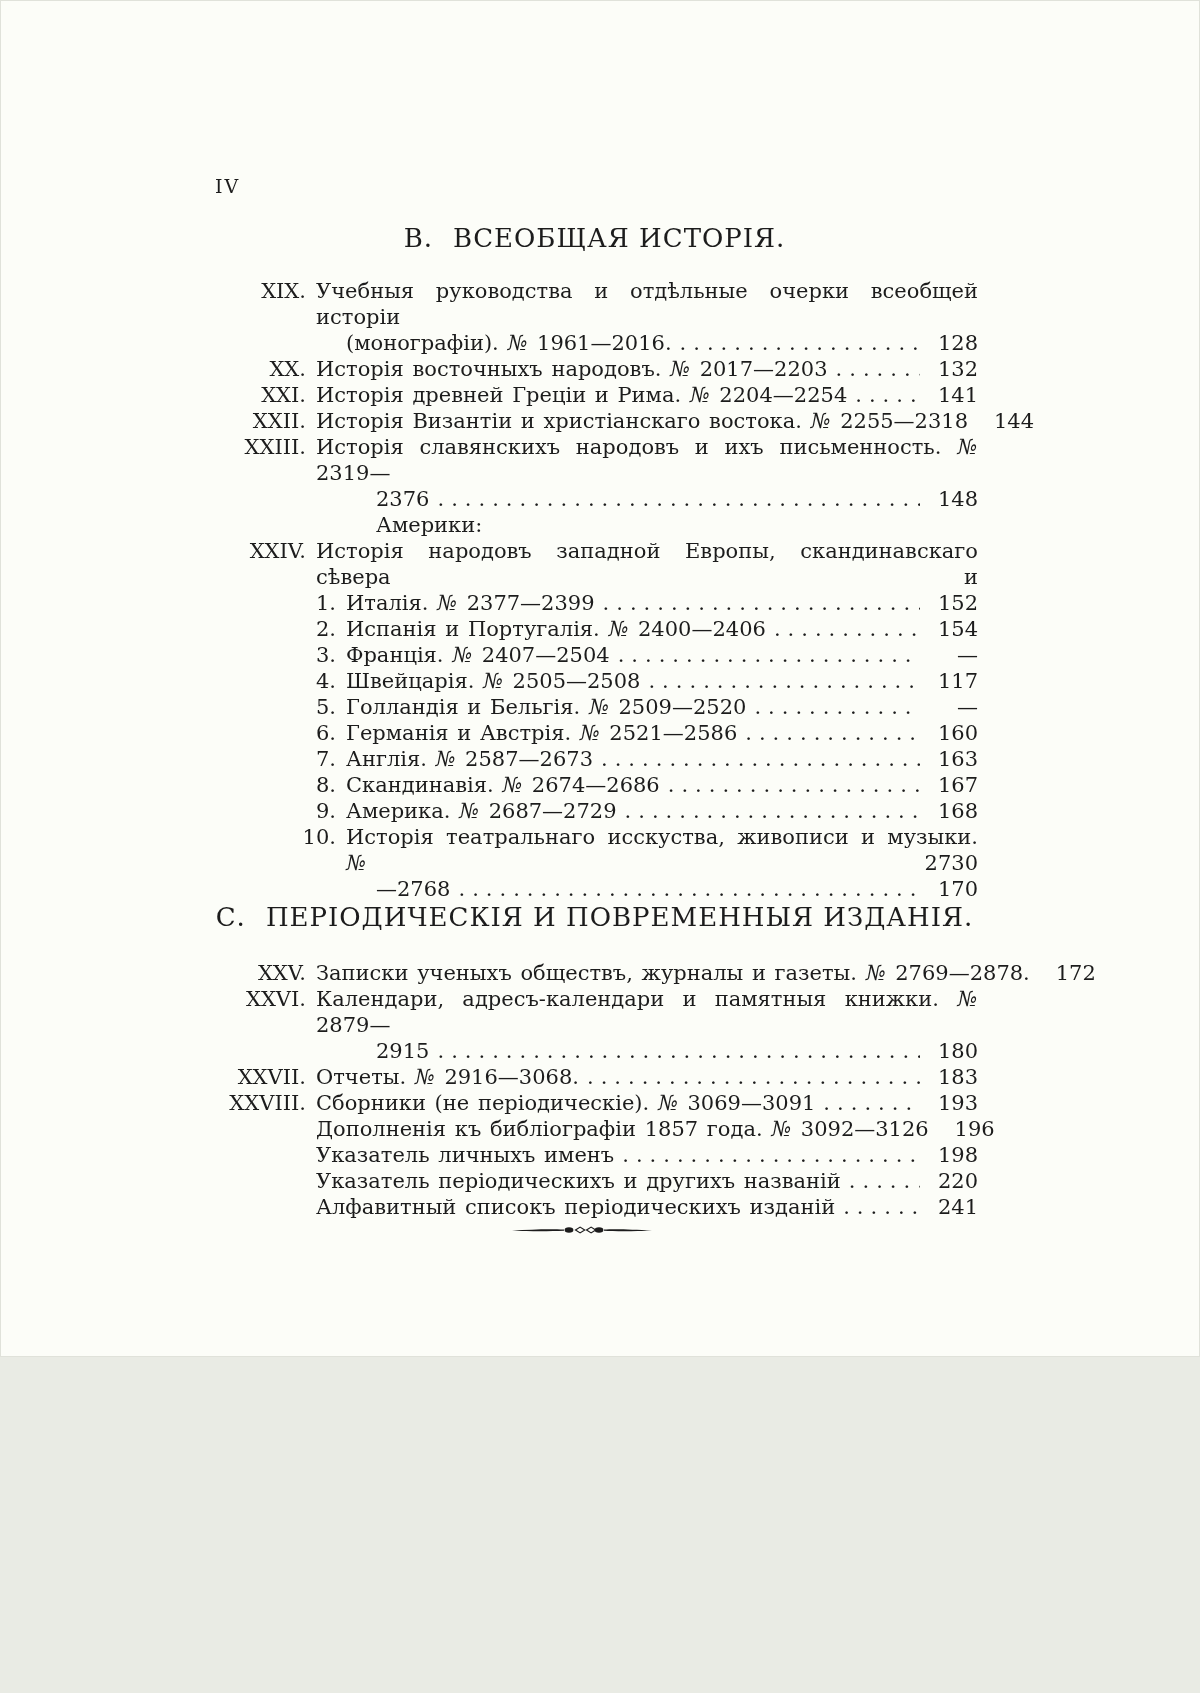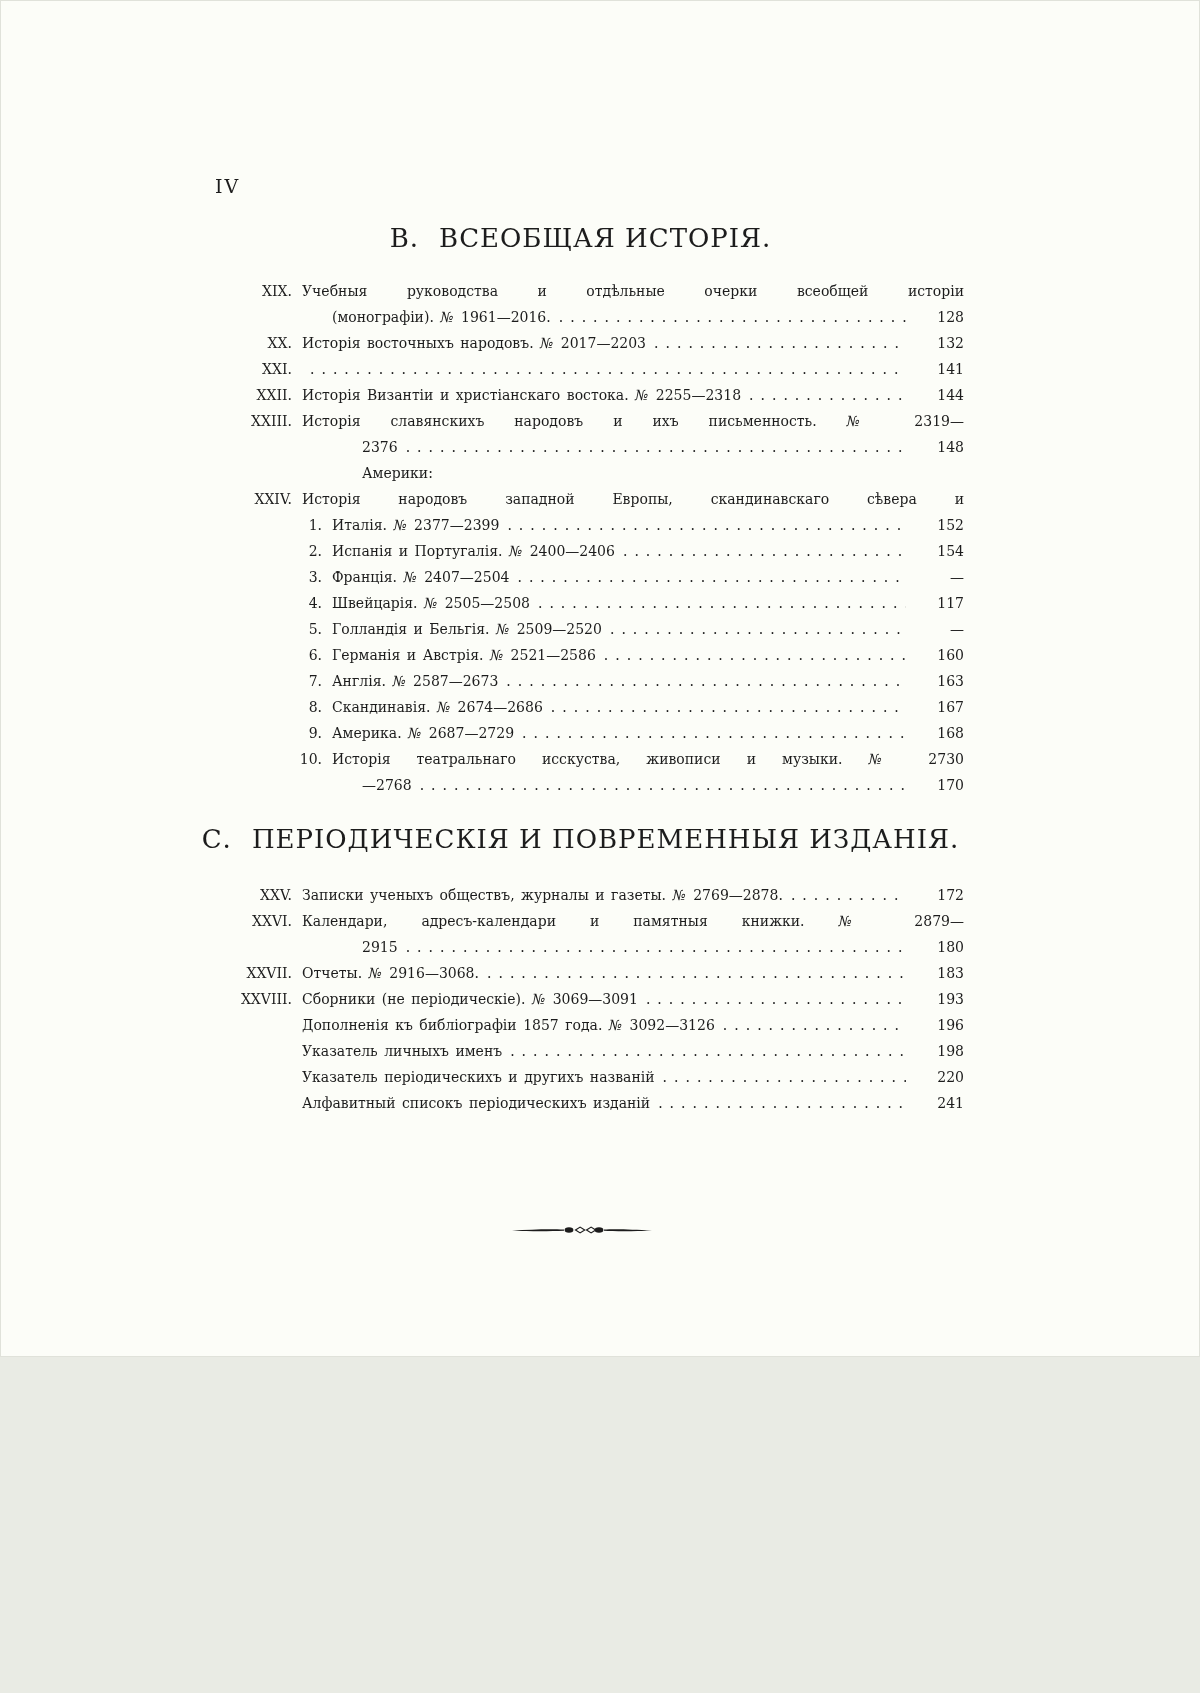--- a/index.html
+++ b/index.html
@@ -15,38 +15,38 @@
     border:1px solid #e0e2da;
     box-sizing:border-box;
     color:#1c1c1c;
     overflow:hidden;
   }
   .folio{
     position:absolute;left:214px;top:174px;
     font-size:19px;letter-spacing:2px;
   }
   .content{
-    position:absolute;left:196px;top:0;width:767px;
+    position:absolute;left:210px;top:0;width:767px;
   }
   .section-heading{
     text-align:center;
     font-size:26px;
     line-height:30px;
     letter-spacing:1px;
     white-space:nowrap;
   }
   .toc-section:nth-of-type(1) .section-heading{margin-top:222px;}
-  .toc-section:nth-of-type(2) .section-heading{margin-top:26px;text-align:center;}
+  .toc-section:nth-of-type(2) .section-heading{text-align:center;}
   .heading-prefix{margin-right:20px;}
   .toc-section:nth-of-type(1) .toc-list{margin-top:25px;}
   .toc-section:nth-of-type(2) .toc-list{margin-top:28px;}
   .toc-line{
     display:flex;
     align-items:baseline;
-    font-size:14px;
+    font-size:21px;
     line-height:26px;
     word-spacing:2px;
   }
   .num{
     flex:0 0 95px;width:95px;
     text-align:right;
     margin-right:10px;
     white-space:nowrap;
   }
   .toc-line.sub .num{flex:0 0 125px;width:125px;}
@@ -109,20 +109,21 @@
             <span class="pg">128</span>
           </div>
           <div class="toc-line">
             <span class="num">XX.</span>
             <span class="text">Исторія восточныхъ народовъ. <span class="no">№</span> 2017—2203</span>
             <span class="leader"></span>
             <span class="pg">132</span>
           </div>
           <div class="toc-line">
             <span class="num">XXI.</span>
+            <span class="text">Исторія древней Греціи и Рима. <span class="no">№</span> 2204—2254</span>
             <span class="leader"></span>
             <span class="pg">141</span>
           </div>
           <div class="toc-line">
             <span class="num">XXII.</span>
             <span class="text">Исторія Византіи и христіанскаго востока. <span class="no">№</span> 2255—2318</span>
             <span class="leader"></span>
             <span class="pg">144</span>
           </div>
           <div class="toc-line">

